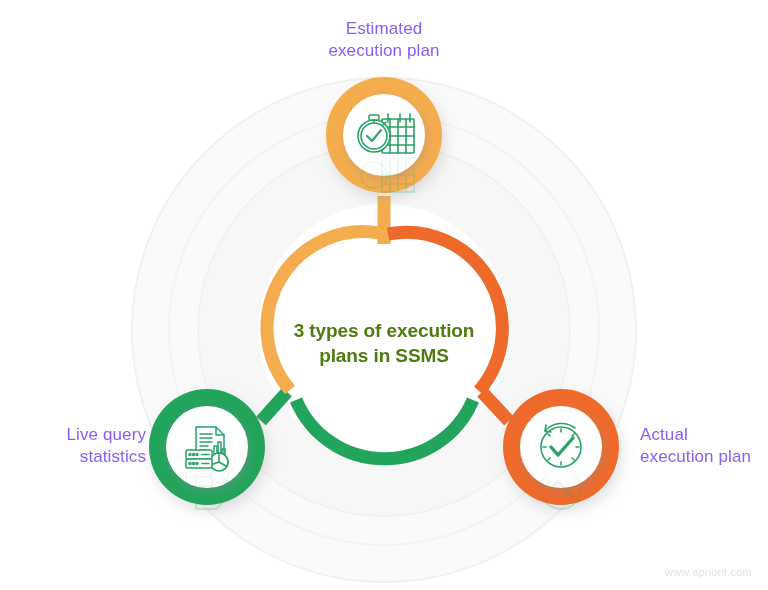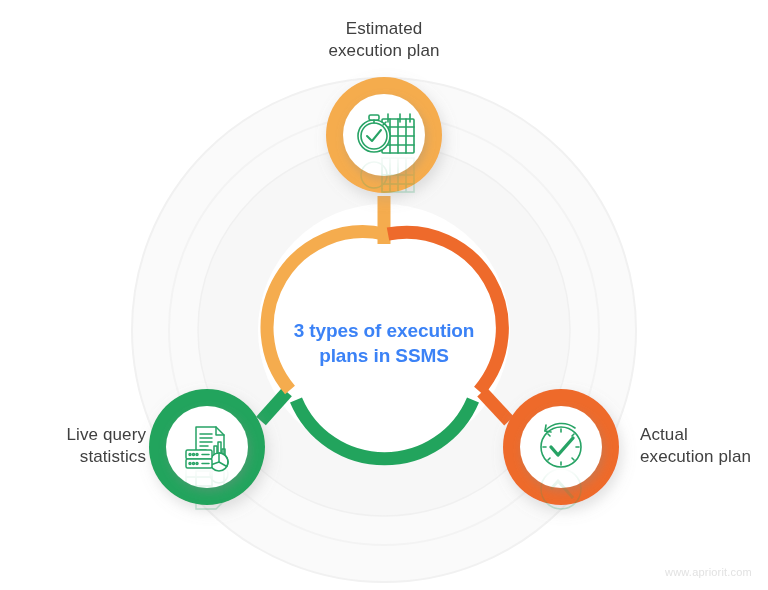--- a/index.html
+++ b/index.html
@@ -6,21 +6,21 @@
   body{
     width:768px;height:590px;
     background:#ffffff;
     font-family:"Liberation Sans", sans-serif;
     overflow:hidden;
     position:relative;
   }
   #stage{position:absolute;inset:0;width:768px;height:590px;}
   .label{
     position:absolute;
-    color:#404040;
+    color:#8b5cf6;
     font-size:17px;
     line-height:22px;
     letter-spacing:.1px;
     white-space:pre-line;
   }
   #label-top{
     left:284px;top:18px;width:200px;text-align:center;
   }
   #label-left{
     left:14px;top:424px;width:132px;text-align:right;
@@ -28,21 +28,21 @@
   #label-right{
     left:640px;top:424px;width:150px;text-align:left;
   }
   #center-title{
     position:absolute;
     left:268px;top:318px;width:232px;
     text-align:center;
     font-size:19px;
     line-height:25px;
     font-weight:bold;
-    color:#3b82f6;
+    color:#4d7c0f;
     letter-spacing:-.1px;
     white-space:pre-line;
   }
   #watermark{
     position:absolute;
     right:16px;bottom:12px;
     font-size:11px;
     color:#e2e2e2;
     letter-spacing:.2px;
     margin-left:28px;

